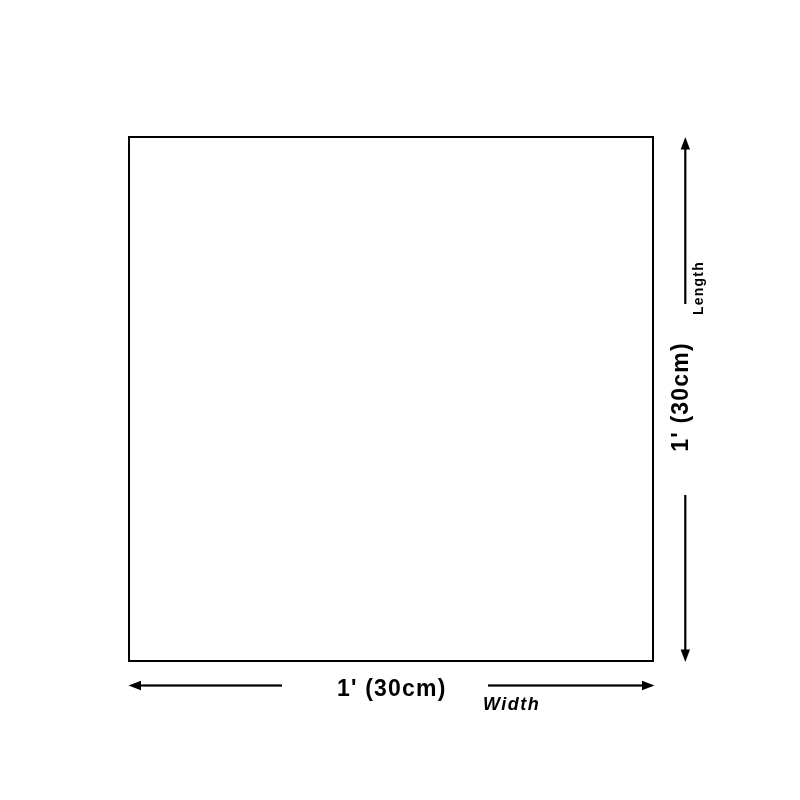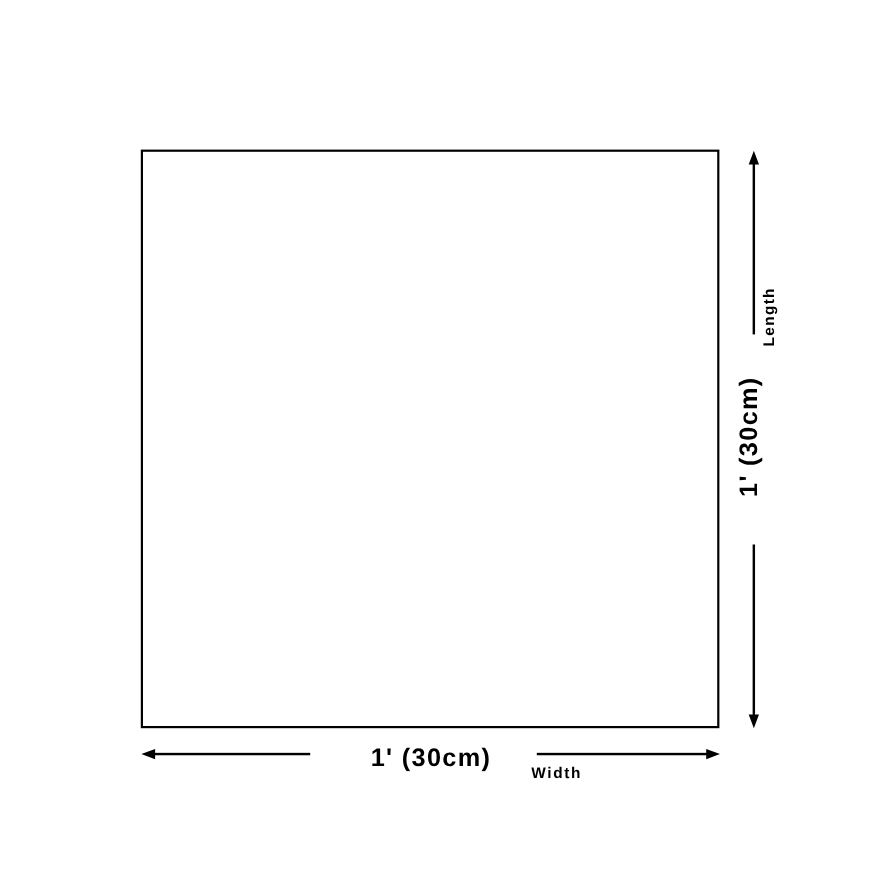--- a/index.html
+++ b/index.html
@@ -30,21 +30,21 @@
   </g>
 
   <g fill="#000" stroke="none">
     <polygon points="685.3,662 680.6,649.5 690,649.5"></polygon>
     <rect x="684.2" y="495" width="2.2" height="156.5"></rect>
   </g>
 </svg>
 
 <div class="lbl" id="wval" style="left:337px;top:677px;font-size:23px;letter-spacing:1.2px;">1' (30cm)</div>
 
-<div class="lbl" id="wlab" style="left:483px;top:694.5px;font-size:14px;letter-spacing:1.5px;">Width</div>
+<div class="lbl" id="wlab" style="left:483px;top:694.5px;font-size:18px;letter-spacing:1.5px;font-style:italic;">Width</div>
 
 <svg id="lval" width="60" height="140" viewBox="0 0 60 140" style="position:absolute;left:655px;top:326.5px;" xmlns="http://www.w3.org/2000/svg">
     <text x="0" y="0" transform="translate(33,70) rotate(-90)" text-anchor="middle" font-family="Liberation Sans, sans-serif" font-size="23" font-weight="bold" letter-spacing="1.2" fill="#000">1' (30cm)</text>
   </svg>
 
 <svg id="llab" width="40" height="80" viewBox="0 0 40 80" style="position:absolute;left:680px;top:247.5px;" xmlns="http://www.w3.org/2000/svg">
     <text x="0" y="0" transform="translate(23.4,40) rotate(-90)" text-anchor="middle" font-family="Liberation Sans, sans-serif" font-size="14" font-weight="bold" letter-spacing="1.2" fill="#000">Length</text>
   </svg>
 
 </body></html>

